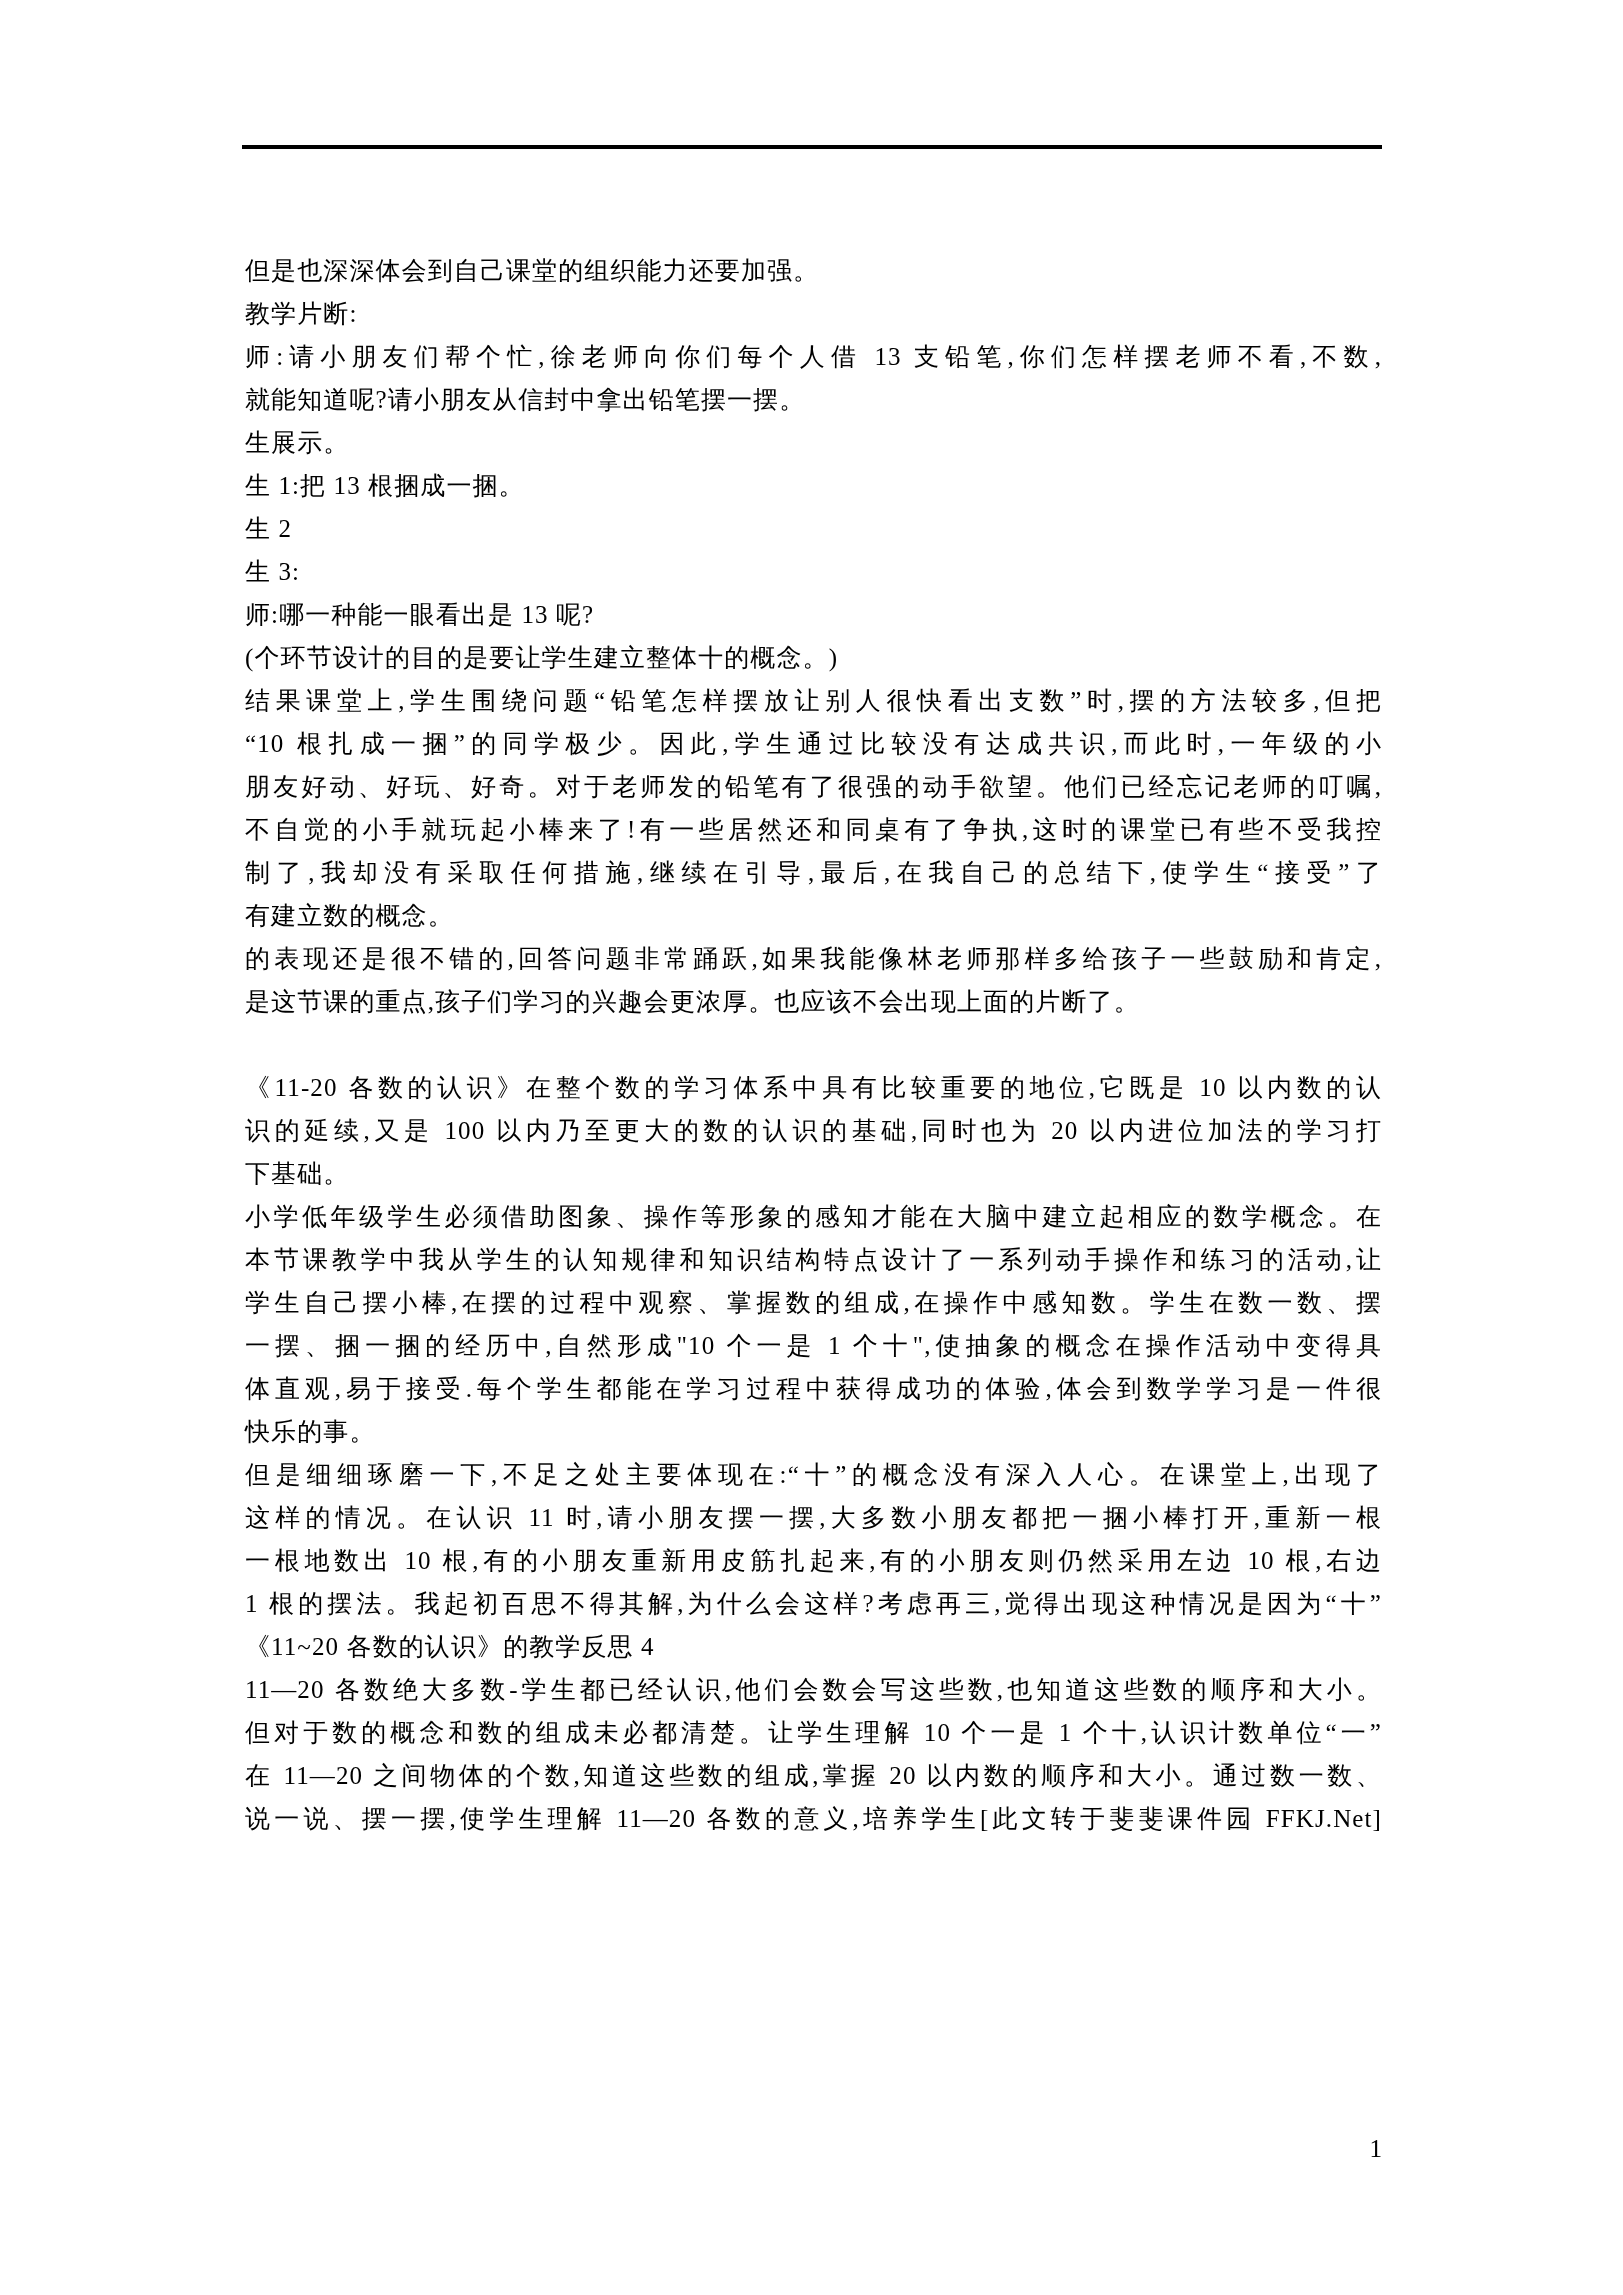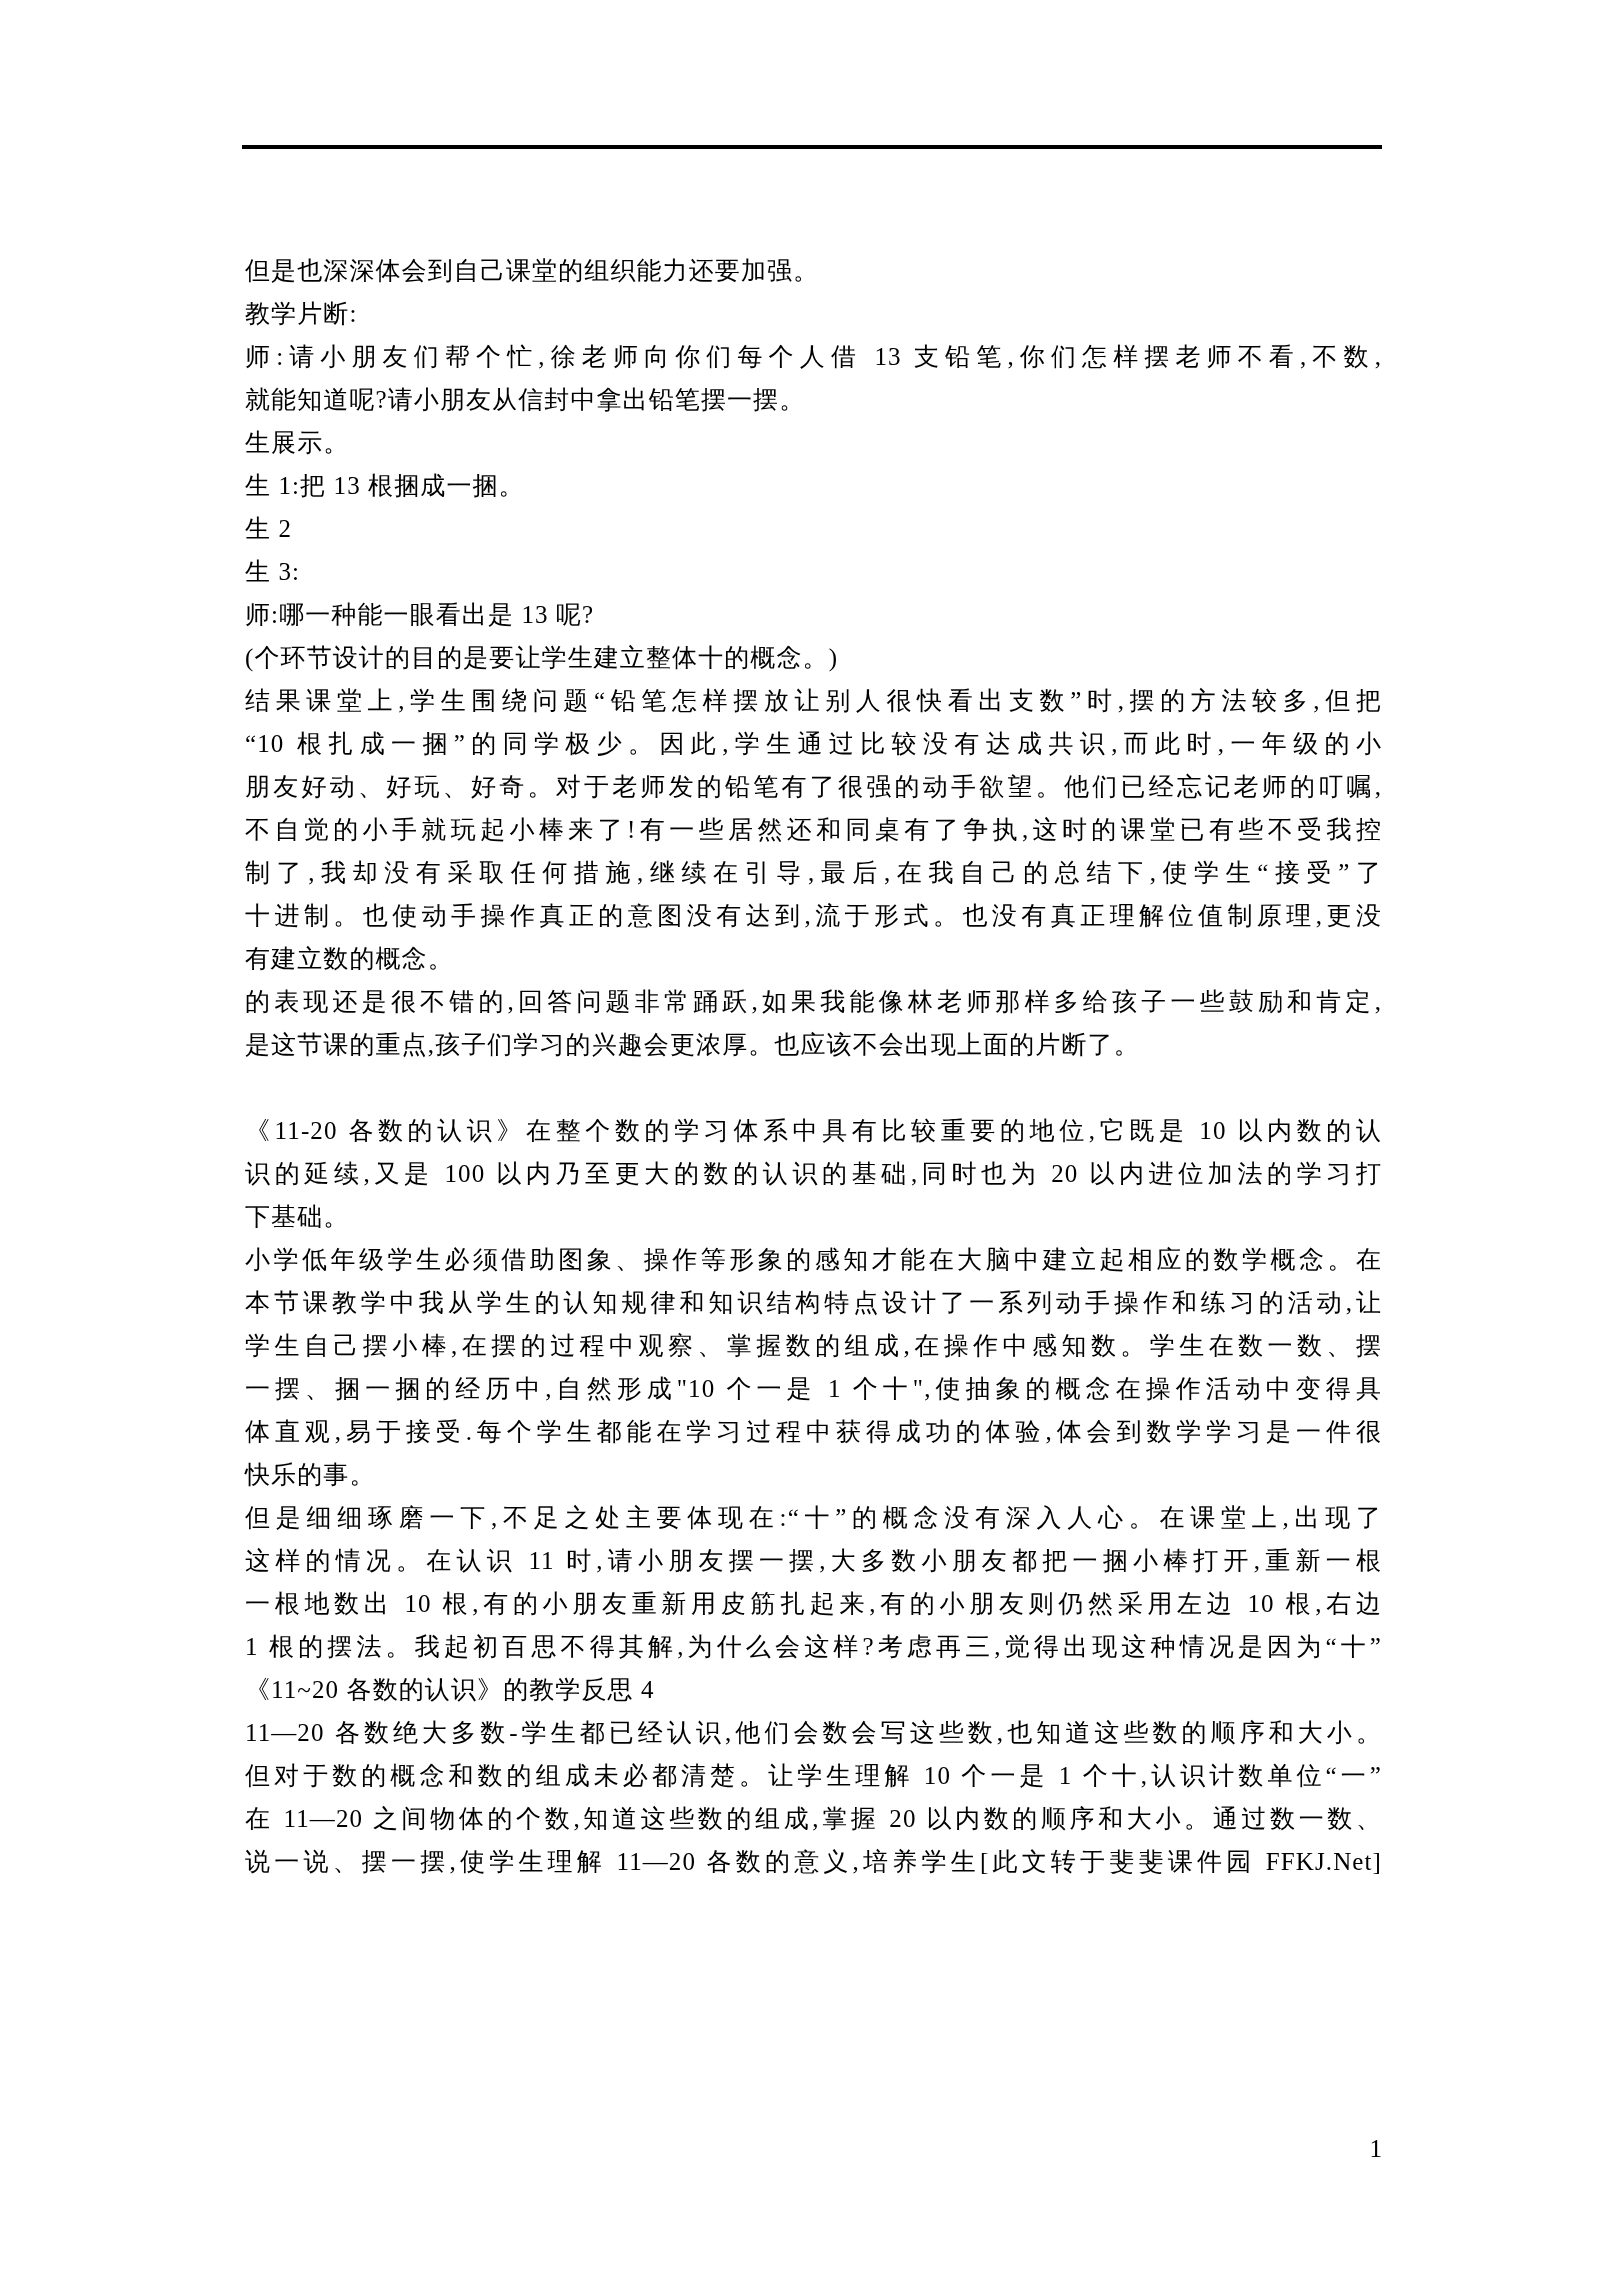--- a/index.html
+++ b/index.html
@@ -68,21 +68,20 @@
       <div class="line">生 1:把 13 根捆成一捆。</div>
       <div class="line">生 2</div>
       <div class="line">生 3:</div>
       <div class="line">师:哪一种能一眼看出是 13 呢?</div>
       <div class="line">(个环节设计的目的是要让学生建立整体十的概念。)</div>
       <div class="line full">结果课堂上,学生围绕问题“铅笔怎样摆放让别人很快看出支数”时,摆的方法较多,但把</div>
       <div class="line full">“10 根扎成一捆”的同学极少。因此,学生通过比较没有达成共识,而此时,一年级的小</div>
       <div class="line full">朋友好动、好玩、好奇。对于老师发的铅笔有了很强的动手欲望。他们已经忘记老师的叮嘱,</div>
       <div class="line full">不自觉的小手就玩起小棒来了!有一些居然还和同桌有了争执,这时的课堂已有些不受我控</div>
       <div class="line full">制了,我却没有采取任何措施,继续在引导,最后,在我自己的总结下,使学生“接受”了</div>
-      <div class="line full">十进制。也使动手操作真正的意图没有达到,流于形式。也没有真正理解位值制原理,更没</div>
       <div class="line">有建立数的概念。</div>
       <div class="line full">的表现还是很不错的,回答问题非常踊跃,如果我能像林老师那样多给孩子一些鼓励和肯定,</div>
       <div class="line">是这节课的重点,孩子们学习的兴趣会更浓厚。也应该不会出现上面的片断了。</div>
       <div class="line">&nbsp;</div>
       <div class="line full">《11-20 各数的认识》在整个数的学习体系中具有比较重要的地位,它既是 10 以内数的认</div>
       <div class="line full">识的延续,又是 100 以内乃至更大的数的认识的基础,同时也为 20 以内进位加法的学习打</div>
       <div class="line">下基础。</div>
       <div class="line full">小学低年级学生必须借助图象、操作等形象的感知才能在大脑中建立起相应的数学概念。在</div>
       <div class="line full">本节课教学中我从学生的认知规律和知识结构特点设计了一系列动手操作和练习的活动,让</div>
       <div class="line full">学生自己摆小棒,在摆的过程中观察、掌握数的组成,在操作中感知数。学生在数一数、摆</div>

